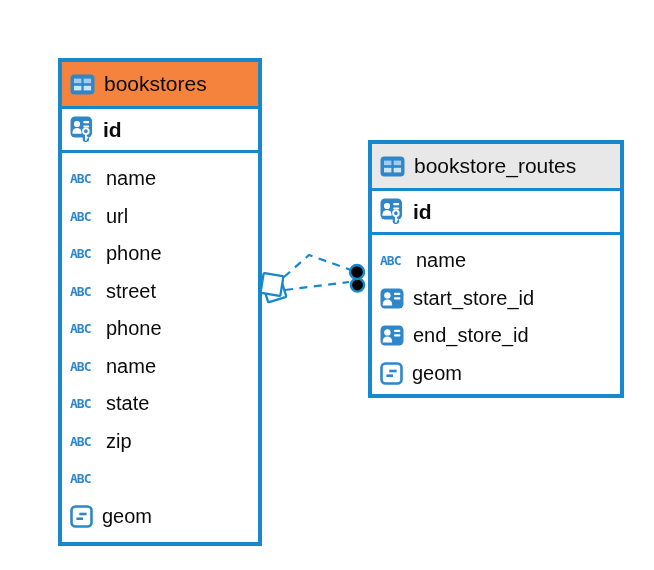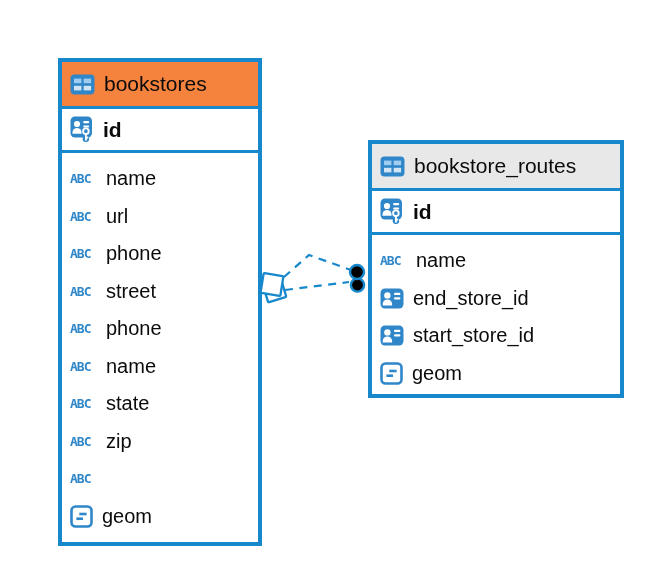--- a/index.html
+++ b/index.html
@@ -195,31 +195,31 @@
       <span>name</span>
     </div>
     <div class="col-row">
       <svg class="svg-ic" width="24" height="21" viewBox="0 0 24 21">
         <rect x="0.5" y="0.5" width="23" height="20" rx="4.5" class="ic-fill"></rect>
         <circle cx="7.4" cy="7.4" r="3.2" class="wht"></circle>
         <path d="M2.7 17.4 v-1.3 a4.7 4.6 0 0 1 9.4 0 v1.3 z" class="wht"></path>
         <rect x="14" y="4.8" width="6.4" height="2.3" rx="1" class="wht"></rect>
         <rect x="14" y="9.3" width="6.4" height="2.3" rx="1" class="wht"></rect>
       </svg>
-      <span>end_store_id</span>
+      <span>start_store_id</span>
     </div>
     <div class="col-row">
       <svg class="svg-ic" width="24" height="21" viewBox="0 0 24 21">
         <rect x="0.5" y="0.5" width="23" height="20" rx="4.5" class="ic-fill"></rect>
         <circle cx="7.4" cy="7.4" r="3.2" class="wht"></circle>
         <path d="M2.7 17.4 v-1.3 a4.7 4.6 0 0 1 9.4 0 v1.3 z" class="wht"></path>
         <rect x="14" y="4.8" width="6.4" height="2.3" rx="1" class="wht"></rect>
         <rect x="14" y="9.3" width="6.4" height="2.3" rx="1" class="wht"></rect>
       </svg>
-      <span>start_store_id</span>
+      <span>end_store_id</span>
     </div>
     <div class="col-row">
       <svg class="svg-ic" width="23" height="23" viewBox="0 0 23 23">
         <rect x="1.5" y="1.5" width="20" height="20" rx="4" class="geo-frame"></rect>
         <line x1="9.3" y1="9" x2="16.6" y2="9" class="geo-line"></line>
         <line x1="6.4" y1="13.7" x2="13" y2="13.7" class="geo-line"></line>
       </svg>
       <span>geom</span>
     </div>
   </div>

